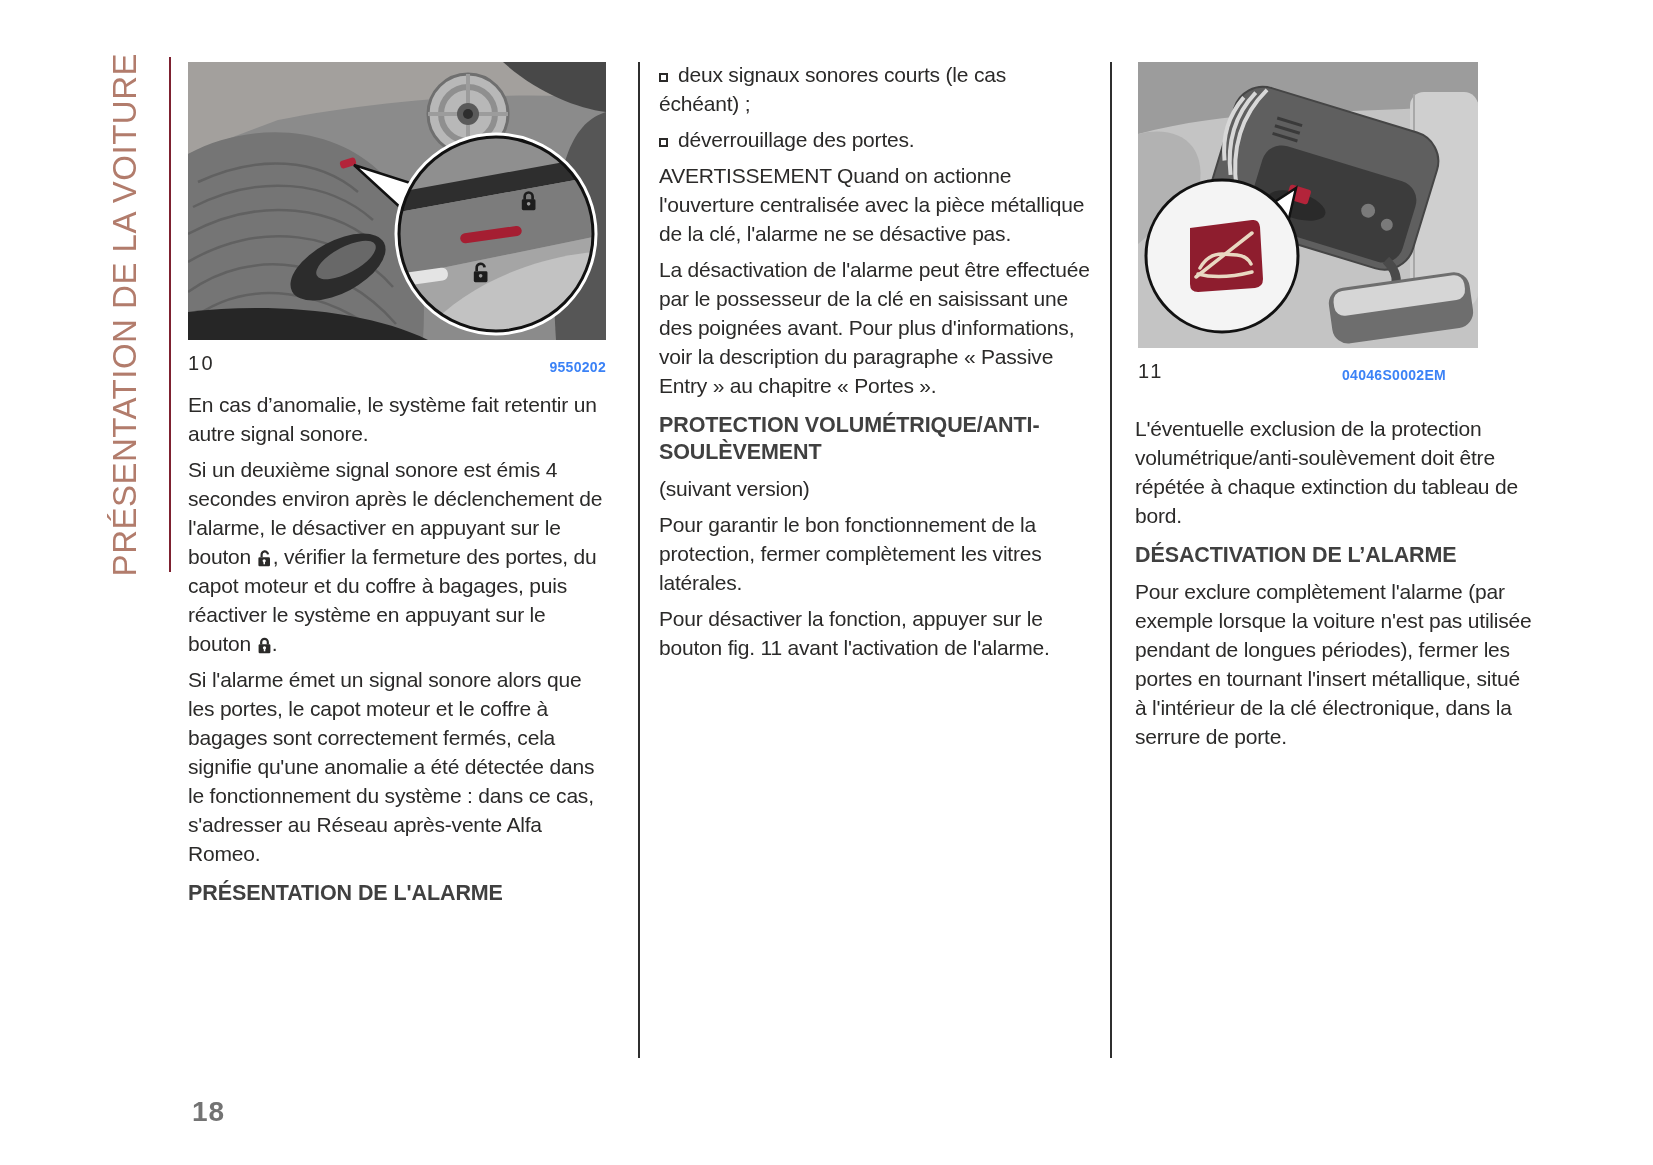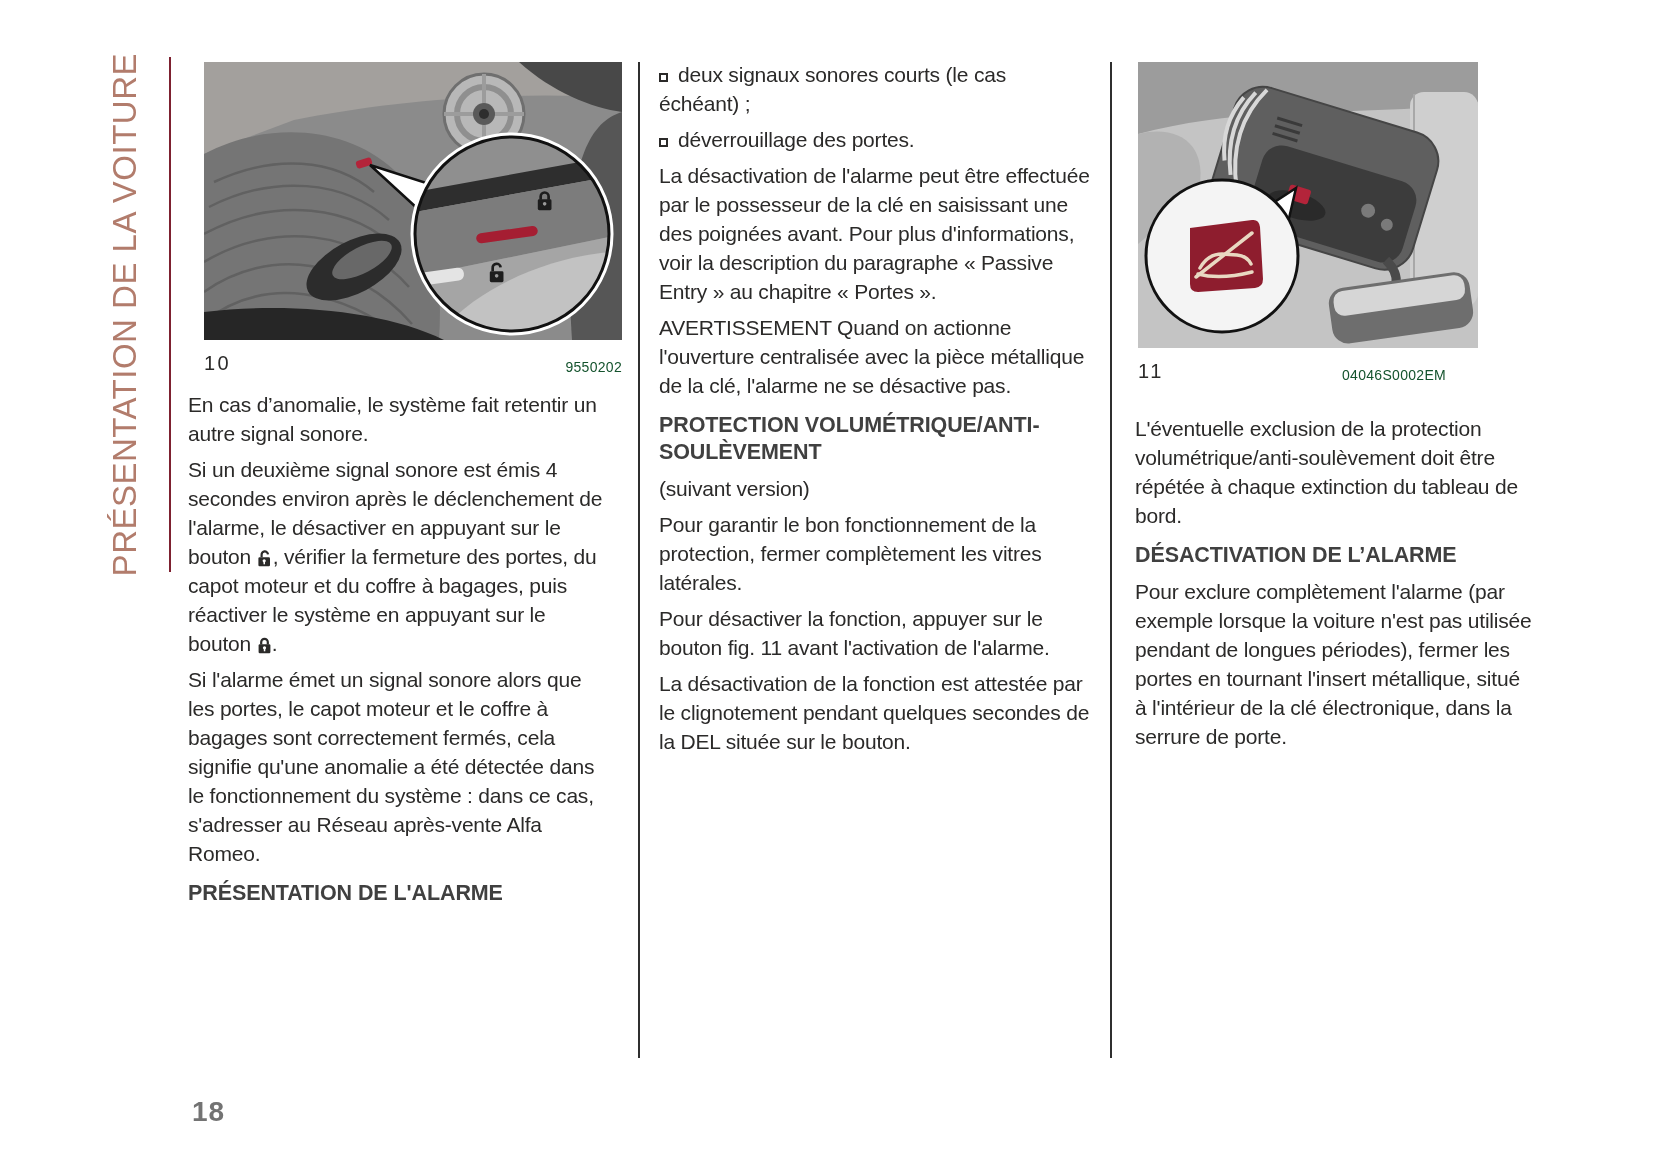--- a/index.html
+++ b/index.html
@@ -26,38 +26,38 @@
   .sidebar-label span { writing-mode: vertical-rl; transform: rotate(180deg);
                         font-size: 33px; letter-spacing: 0.5px; color: #b27c6c; white-space: nowrap; }
   .sidebar-rule { left: 169px; top: 57px; width: 2px; height: 515px; background: #7d2130; }
 
   
   .vline { width: 2px; background: #2f2f2f; }
 
   
   .figcap { display: flex; justify-content: space-between; align-items: flex-end; }
   .fignum { font-size: 20px; letter-spacing: 2.5px; color: #2b2a29; }
-  .figcode { font-size: 14px; font-weight: normal; letter-spacing: 0.3px; color: #14532d; }
+  .figcode { font-size: 14px; font-weight: bold; letter-spacing: 0.3px; color: #3b82f6; }
 
   .pageno { font-size: 28px; font-weight: bold; letter-spacing: 1px; color: #737373; }
 </style>
 </head>
 <body>
 
 <div class="page">
 
   <div class="abs sidebar-label">
     <span>PRÉSENTATION DE LA VOITURE</span>
   </div>
   <div class="abs sidebar-rule"></div>
 
   <div class="abs vline" style="left:638px; top:62px; height:996px;"></div>
   <div class="abs vline" style="left:1110px; top:62px; height:996px;"></div>
 
-  <div class="abs" style="left:204px; top:62px; width:418px;">
+  <div class="abs" style="left:188px; top:62px; width:418px;">
     <svg width="418" height="278" viewBox="0 0 418 278">
       <rect width="418" height="278" fill="#8b8b8b"></rect>
       <path d="M0,0 H418 V36 C300,28 180,40 90,58 L0,92 Z" fill="#a3a09d"></path>
       <path d="M418,0 H315 C348,30 388,46 418,50 Z" fill="#484848"></path>
       <path d="M418,50 C378,62 358,120 368,278 H418 Z" fill="#565656"></path>
 
       <path d="M0,92 C60,60 140,62 190,108 C225,140 240,200 235,278 H0 Z" fill="#757575"></path>
       <g stroke="#5e5e5e" stroke-width="2.5" fill="none" opacity="0.85">
         <path d="M10,120 C70,92 130,96 170,130"></path>
         <path d="M5,145 C70,112 140,118 185,158"></path>
@@ -138,27 +138,26 @@
     <h3 class="sect">PRÉSENTATION DE L'ALARME</h3>
   </div>
 
   <div class="abs" style="left:659px; top:60px; width:436px;">
     <p class="li">
       <span class="sq"></span><span>deux signaux sonores courts (le cas échéant)&nbsp;;</span>
     </p>
     <p class="li">
       <span class="sq"></span><span>déverrouillage des portes.</span>
     </p>
+    <p class="body">AVERTISSEMENT Quand on actionne l'ouverture centralisée avec la pièce métallique de la clé, l'alarme ne se désactive pas.</p>
     <p class="body">La désactivation de l'alarme peut être effectuée par le possesseur de la clé en saisissant une des poignées avant. Pour plus d'informations, voir la description du paragraphe «&nbsp;Passive Entry&nbsp;» au chapitre «&nbsp;Portes&nbsp;».</p>
-    <p class="body">AVERTISSEMENT Quand on actionne l'ouverture centralisée avec la pièce métallique de la clé, l'alarme ne se désactive pas.</p>
     <h3 class="sect">PROTECTION VOLUMÉTRIQUE/ANTI-SOULÈVEMENT</h3>
     <p class="body">(suivant version)</p>
     <p class="body">Pour garantir le bon fonctionnement de la protection, fermer complètement les vitres latérales.</p>
     <p class="body">Pour désactiver la fonction, appuyer sur le bouton fig. 11 avant l'activation de l'alarme.</p>
-    <p class="body">La désactivation de la fonction est attestée par le clignotement pendant quelques secondes de la DEL située sur le bouton.</p>
   </div>
 
   <div class="abs" style="left:1138px; top:62px; width:308px;">
     <svg width="340" height="286" viewBox="0 0 340 286">
       <rect width="340" height="286" fill="#c4c4c4"></rect>
       <path d="M0,0 H340 V40 C240,56 120,40 0,72 Z" fill="#9c9c9c"></path>
       <path d="M0,72 C40,62 72,82 60,132 L0,182 Z" fill="#b2b2b2"></path>
 
       <rect x="272" y="30" width="68" height="215" rx="14" fill="#cfcfcf"></rect>
       <path d="M276,32 v210" stroke="#a8a8a8" stroke-width="2" fill="none"></path>

